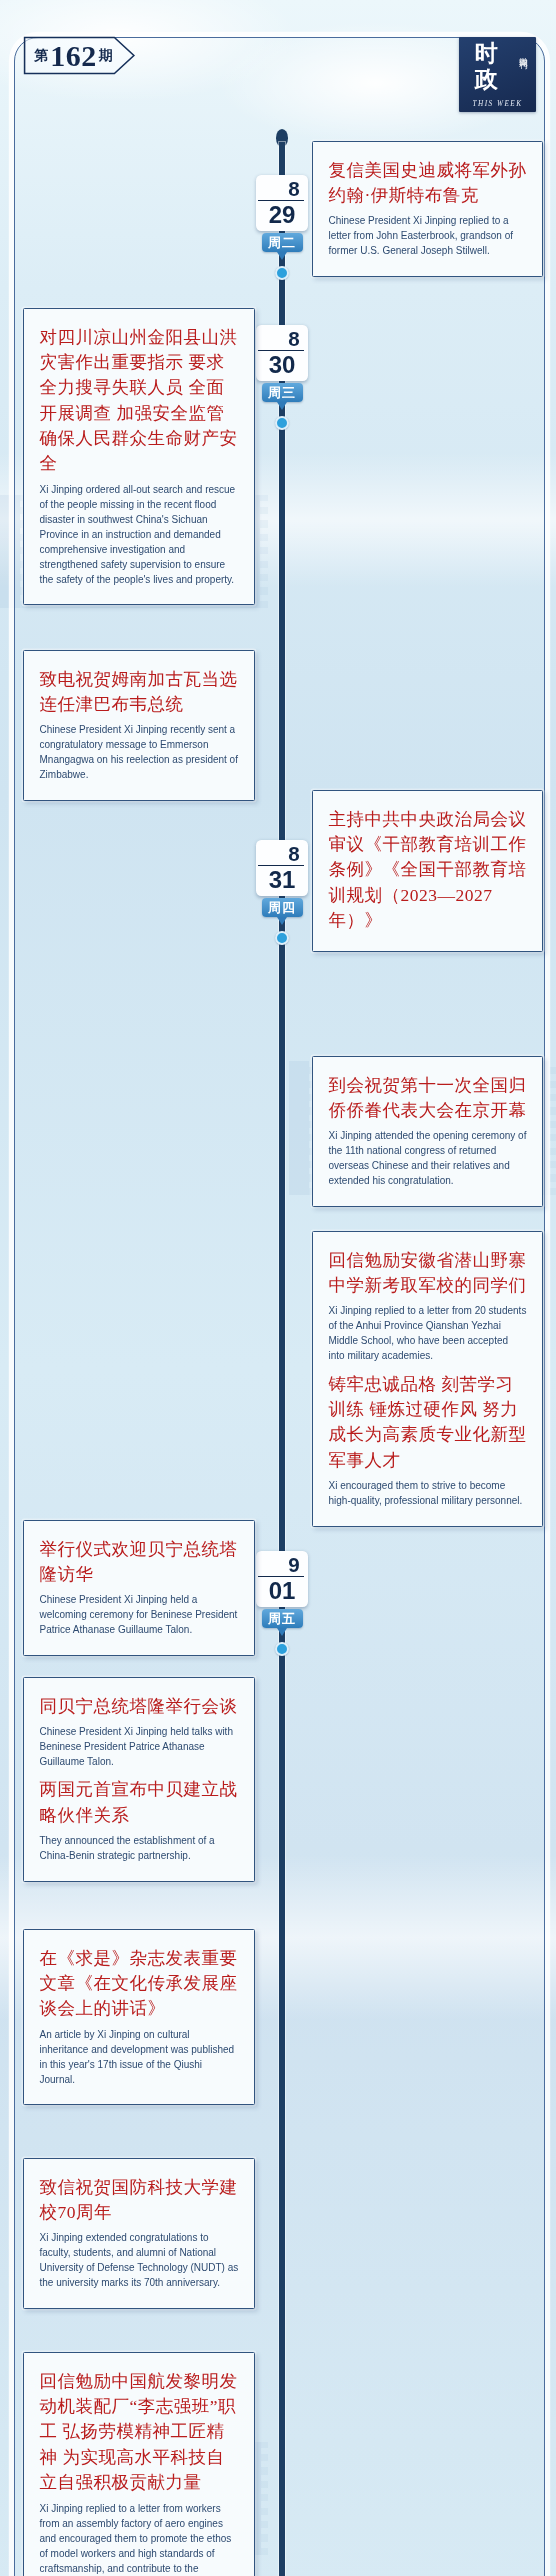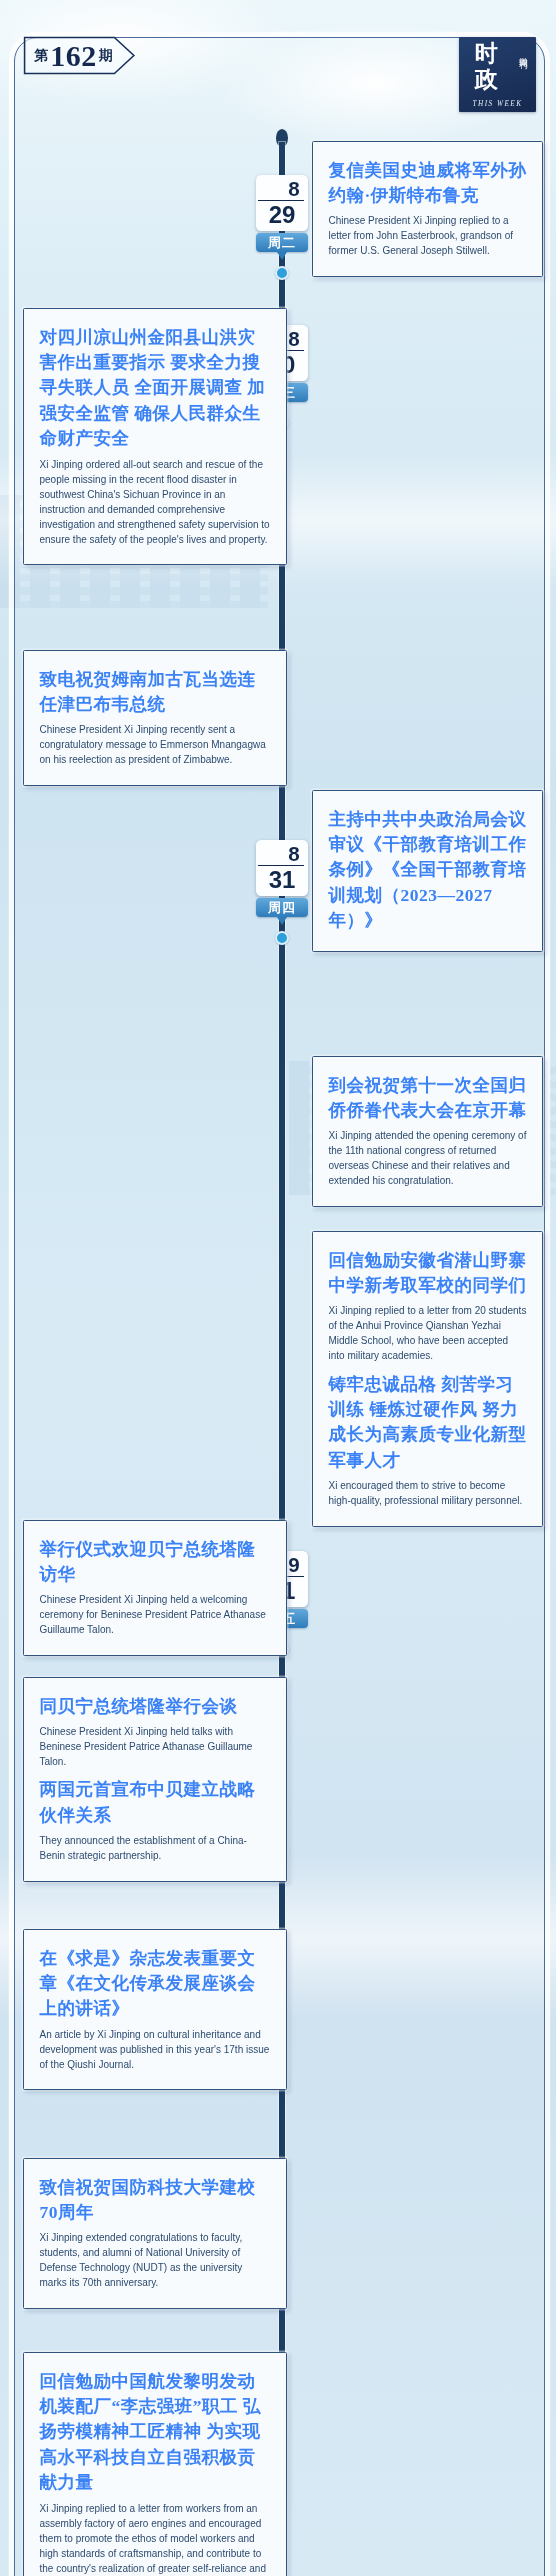--- a/index.html
+++ b/index.html
@@ -34,32 +34,32 @@
   
   .tl-start{position:absolute;left:276px;top:129px;width:12px;height:17.5px;border-radius:50%;background:#1d3e63;}
   .tl-line{position:absolute;left:279px;top:142px;width:5.7px;height:3207px;background:#1d3e63;
     box-shadow:0 0 0 1px rgba(255,255,255,.45);}
   
   .badge{position:absolute;left:256px;width:52px;display:flex;flex-direction:column;align-items:center;}
   .date-box{width:52px;background:#fdfeff;border-radius:5.2px;box-shadow:0 1.5px 3.6px rgba(25,55,95,.3);padding:2.6px 0 3.6px;}
   .date-m{font-size:20.6px;font-weight:700;color:#12294b;text-align:right;padding-right:8.2px;line-height:1.05;}
   .date-rule{height:1.5px;background:#12294b;margin:0.5px 4.1px 0.5px 2.1px;}
   .date-d{font-size:24px;font-weight:700;color:#12294b;text-align:center;line-height:1.08;}
-  .weekday{margin-top:1.5px;width:52px;height:19.6px;border-radius:4.1px;
+  .weekday{margin-top:1.5px;width:41px;height:19.6px;border-radius:4.1px;
     background:linear-gradient(180deg,#61a9dd,#2e7cba);display:flex;align-items:center;justify-content:center;
     color:#fff;font-size:13px;font-weight:700;letter-spacing:1px;box-shadow:0 1px 2.1px rgba(25,55,95,.3);}
   .pointer{width:0;height:0;border:5.7px solid transparent;border-top:8.8px solid #2f7ab8;margin-top:-0.5px;}
   .node{width:9.8px;height:9.8px;border-radius:50%;background:#2da0dc;border:2.1px solid #ddeffa;margin-top:1px;
     box-shadow:0 0.5px 1.5px rgba(25,55,95,.35);}
   
   .card{position:absolute;box-sizing:border-box;background:#f7fbfd;border:1px solid #31547f;border-radius:1.5px;
     padding:15.5px 15.5px 17.5px;box-shadow:2.1px 2.6px 4.6px rgba(50,80,120,.18),0 0 0 1.5px rgba(255,255,255,.45);}
-  .card.left{left:23px;width:264px;}
+  .card.left{left:23px;width:232px;}
   .card.right{left:312px;width:231px;}
-  .zh{font-family:"Liberation Serif","DejaVu Serif",serif;font-weight:700;color:#3b82f6;
+  .zh{font-family:"Liberation Serif","DejaVu Serif",serif;font-weight:400;color:#b91c1c;
     font-size:17.5px;line-height:1.45;letter-spacing:0.5px;}
   .zh2{margin-top:8.2px;}
   .en{margin-top:5.2px;color:#2d4a70;font-size:10px;line-height:1.5;}
   .zh:empty,.en:empty{display:none;}
 </style>
 </head>
 <body>
 
 <div class="poster">
 

